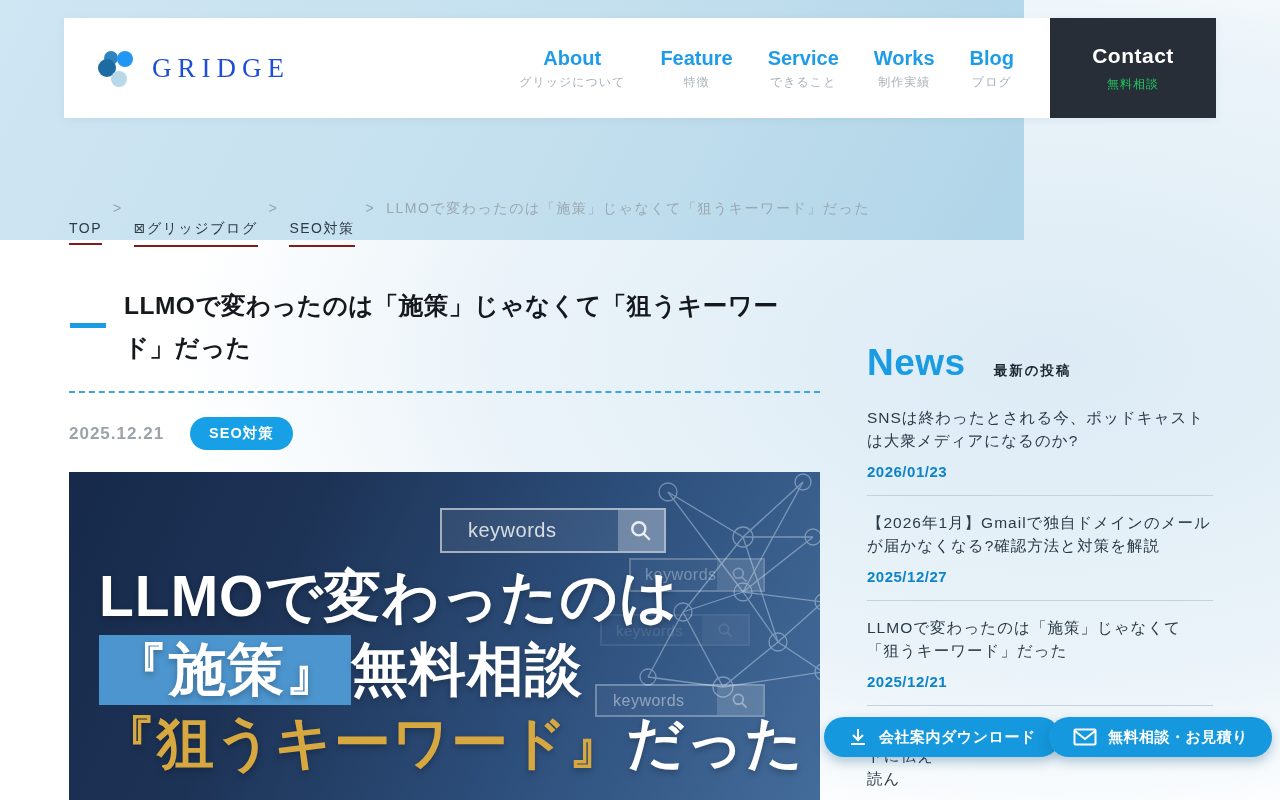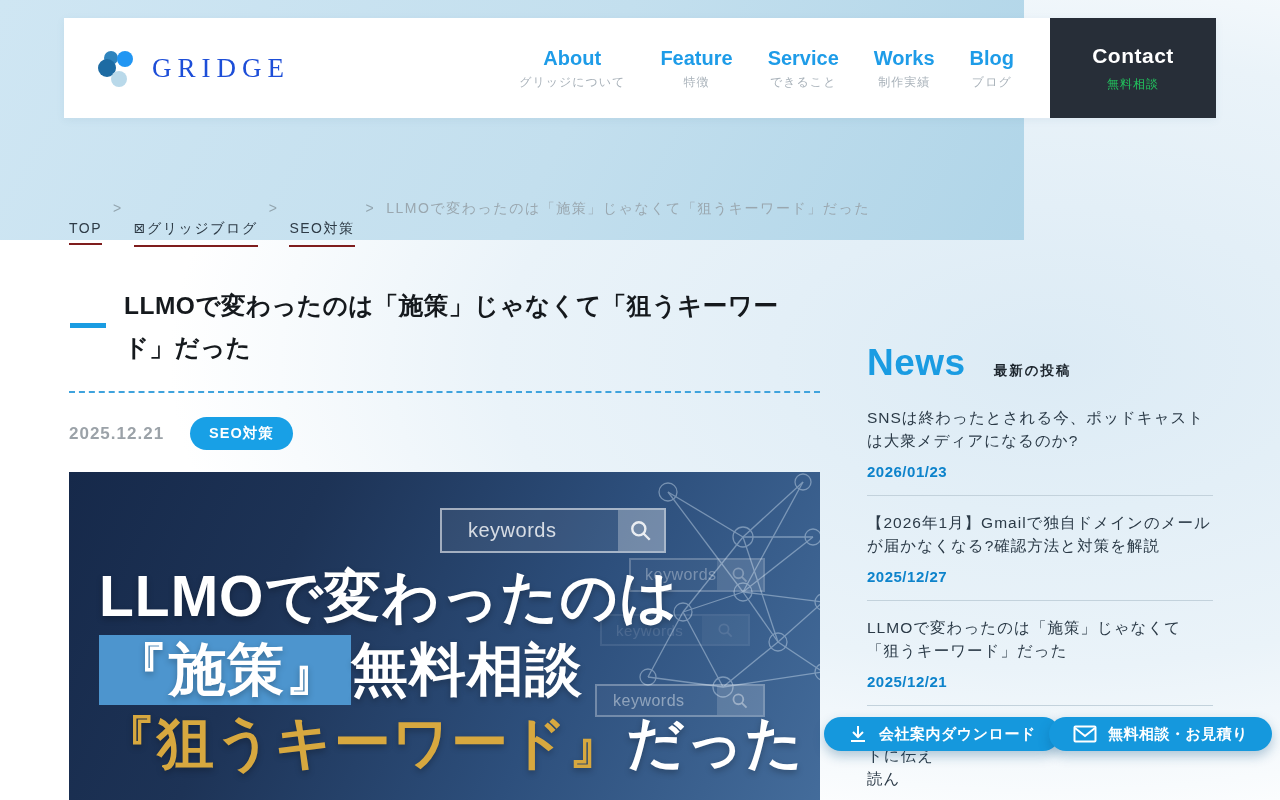--- a/index.html
+++ b/index.html
@@ -97,21 +97,21 @@
   .news-title { color:#1a9ce2; font-size:37px; font-weight:bold; letter-spacing:.5px; }
   .news-sub { color:#1d262e; font-size:13.5px; font-weight:bold; letter-spacing:2px; }
   .news-list { margin-top:22px; }
   .news-item { cursor:pointer; }
   .news-item-title { color:#2b3a47; font-size:15.5px; line-height:23px; letter-spacing:1px; }
   .news-item-date { color:#0d83cb; font-size:15px; font-weight:bold; margin-top:11px; letter-spacing:.5px; }
   .news-sep { border-bottom:1px solid #c3d2dc; margin:15px 0 15px 0; }
 
   
   .float-btn {
-    position:absolute; height:34px; border-radius:26px; background:#1598dd;
+    position:absolute; height:40px; border-radius:26px; background:#1598dd;
     display:flex; align-items:center; gap:11px; padding:0 24px;
     color:#fff; font-size:15px; font-weight:bold; letter-spacing:.5px;
     box-shadow:0 5px 12px rgba(10,80,130,.3); cursor:pointer; white-space:nowrap;
   }
   .fb1 { left:824px; top:717px; }
   .fb2 { left:1049px; top:717px; }
 </style>
 </head>
 <body>
 

